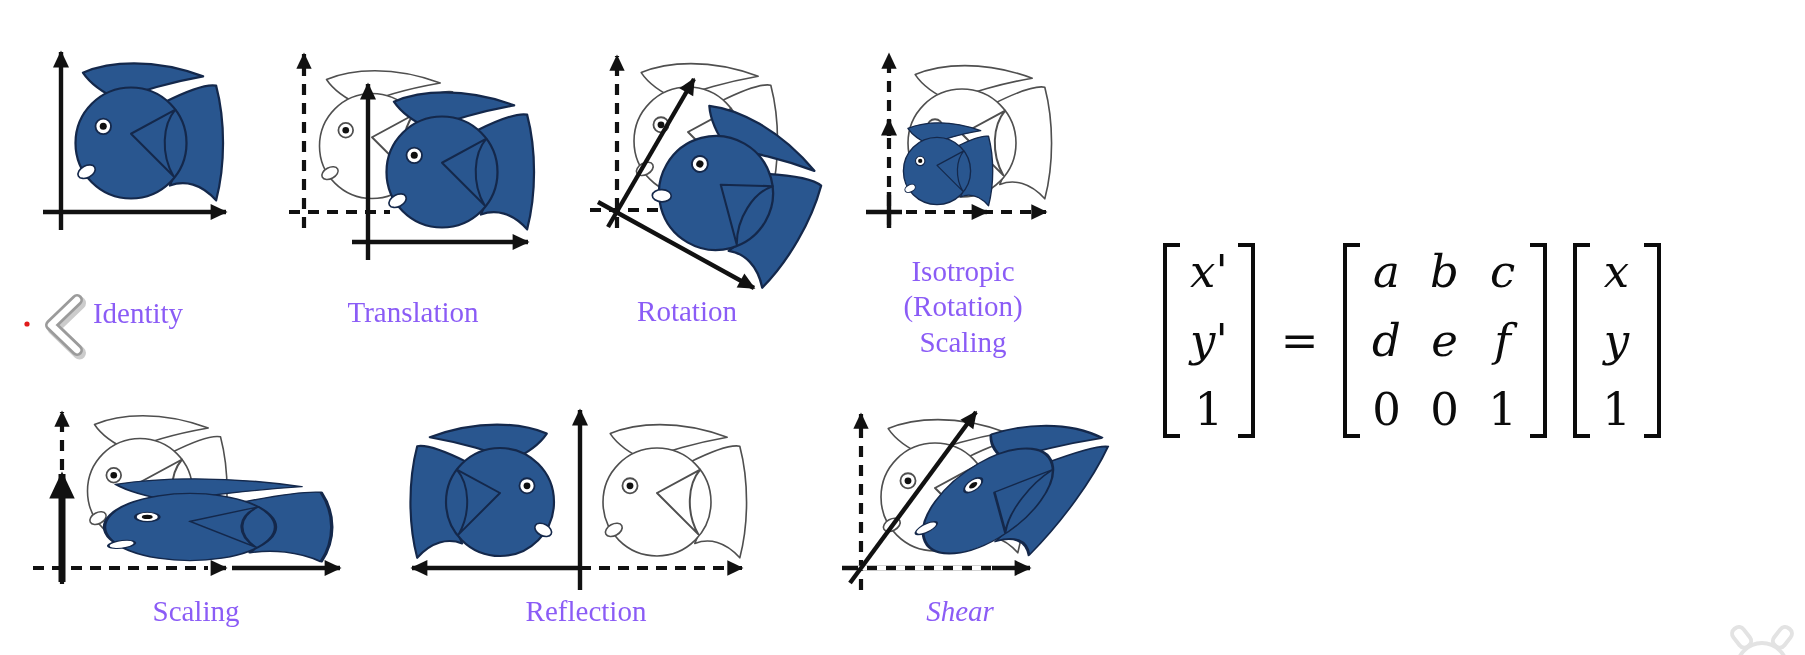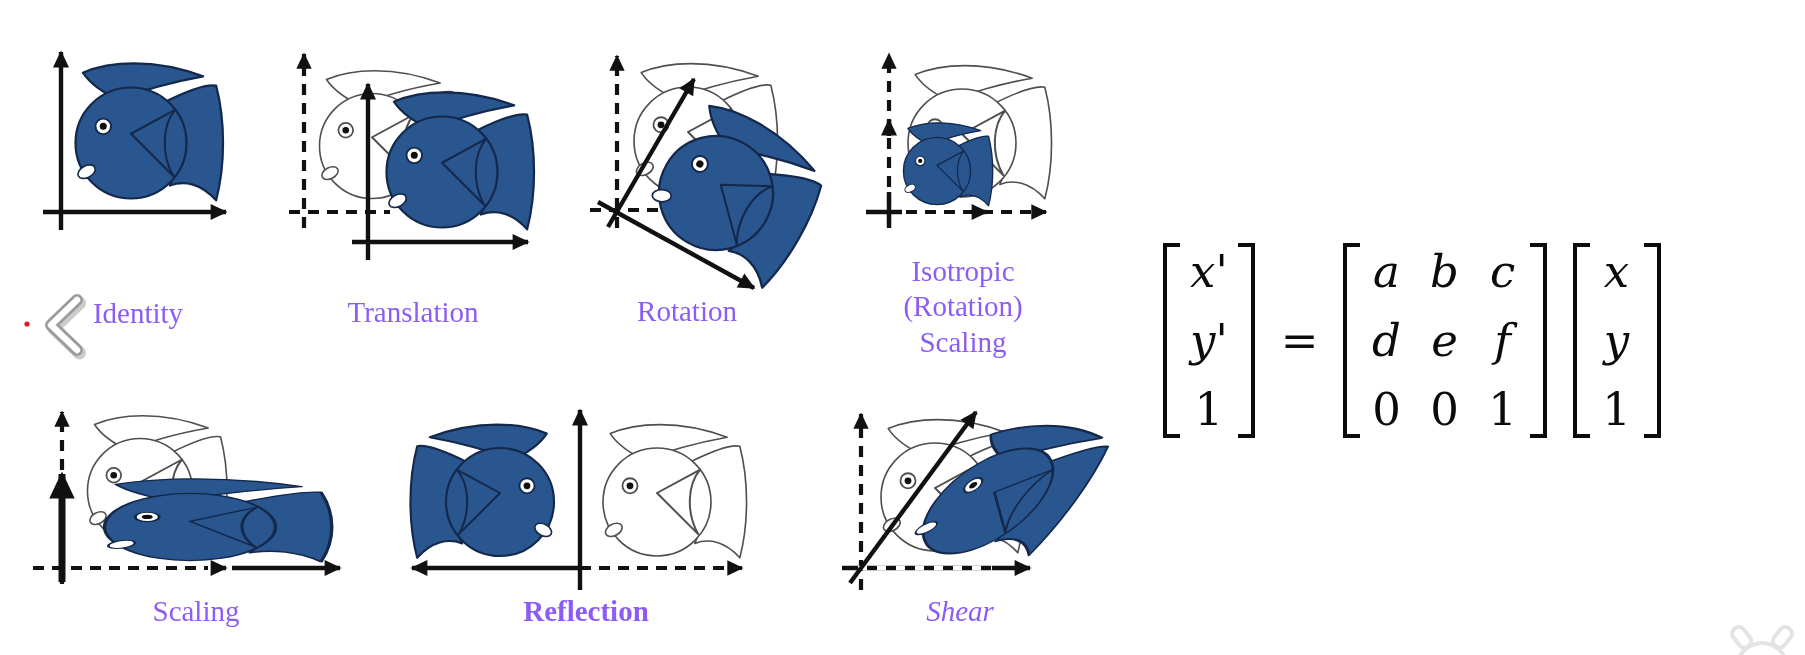--- a/index.html
+++ b/index.html
@@ -157,21 +157,21 @@
 
   <div class="plabel" style="left:138px; top:313px;">Identity</div>
   <div class="plabel" style="left:392px; top:312px;margin-left:21px;">Translation</div>
   <div class="plabel" style="left:687px; top:311px;">Rotation</div>
   <div class="plabel plabel-multi" style="left:963px; top:307px;">
     <span>Isotropic</span><br>
     <span>(Rotation)</span><br>
     <span>Scaling</span>
   </div>
   <div class="plabel" style="left:196px; top:611px;">Scaling</div>
-  <div class="plabel" style="left:586px; top:611px;font-weight:bold;">Reflection</div>
+  <div class="plabel" style="left:586px; top:611px;">Reflection</div>
   <div class="plabel" style="left:960px; top:611px;font-style:italic;">Shear</div>
 
   <div class="eq">
     <div class="brk brk-l"></div>
     <div class="vcol">
       <span class="ital">x'</span>
       <span class="ital">y'</span>
       <span class="num">1</span>
     </div>
     <div class="brk brk-r"></div>

